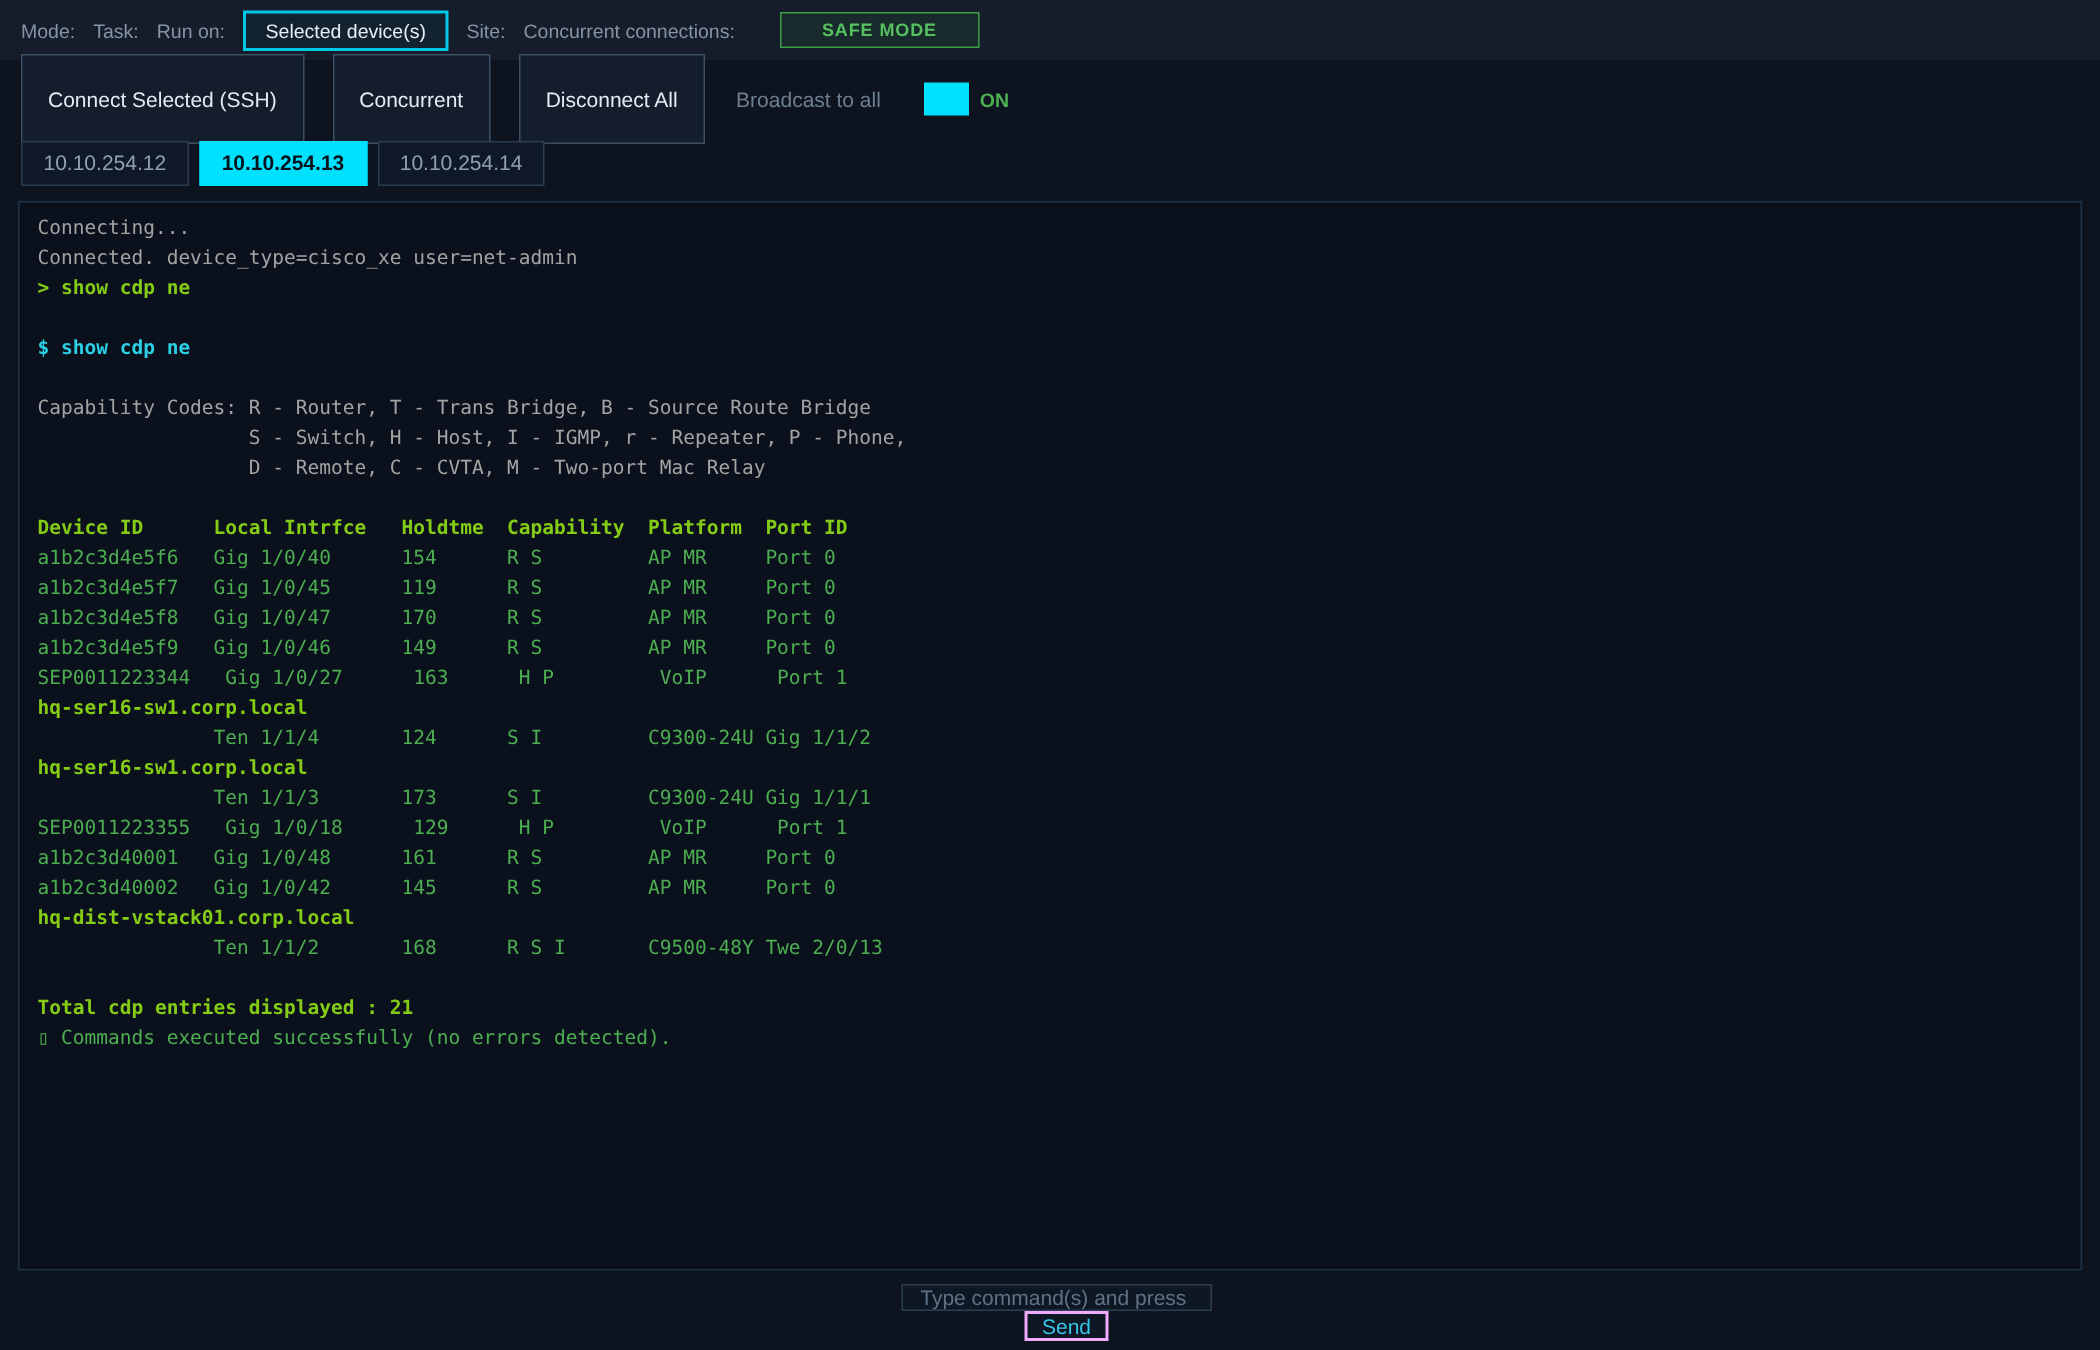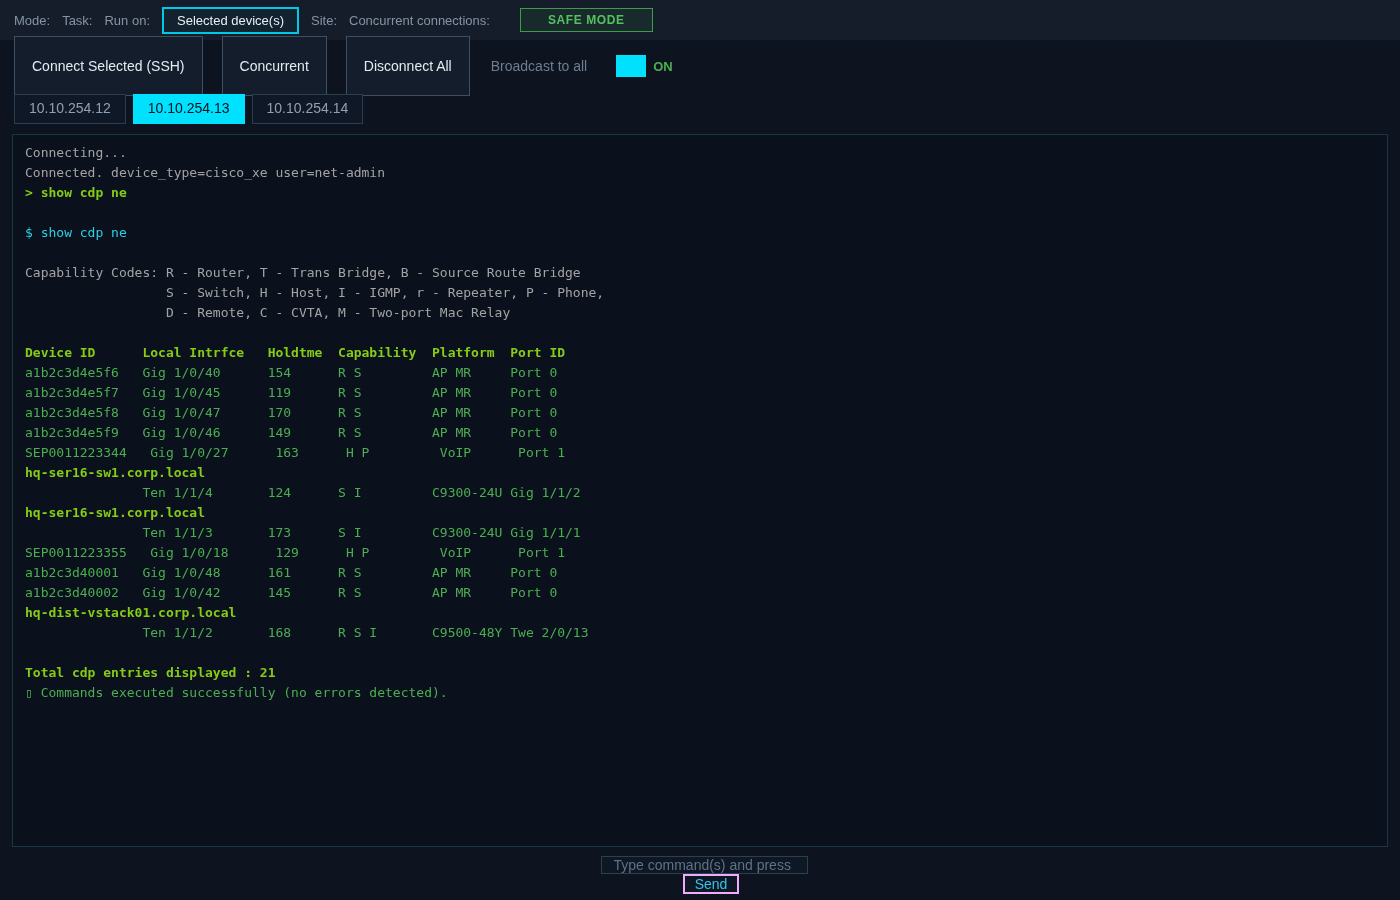--- a/index.html
+++ b/index.html
@@ -92,39 +92,39 @@
     color: #91a0b0;
     font-size: 14px;
     padding: 5px 14px;
     cursor: pointer;
     white-space: nowrap;
   }
   .tab.active {
     background: #00e1ff;
     border-color: #00e1ff;
     color: #06121c;
-    font-weight: normal;
+    font-weight: bold;
   }
 
   
   .terminal {
     margin: 10px 12px 0 12px;
     height: 713px;
     border: 1px solid #1b3447;
     background: #0b111c;
     padding: 8px 12px;
     overflow: hidden;
     font-family: "DejaVu Sans Mono", monospace;
     font-size: 13px;
     line-height: 20px;
   }
   .tline { white-space: pre; }
   .tline.muted  { color: #a3a3a3; }
   .tline.white  { color: #84cc16; font-weight: bold; }
-  .tline.cyan   { color: #2bd0e6; font-weight: normal; }
+  .tline.cyan   { color: #2bd0e6; font-weight: bold; }
   .tline.green  { color: #4cae51; }
 
   
   .command-bar {
     display: flex;
     align-items: center;
     margin: 9px 12px 0 20px;
     height: 31px;
     flex-direction: column;
   }

